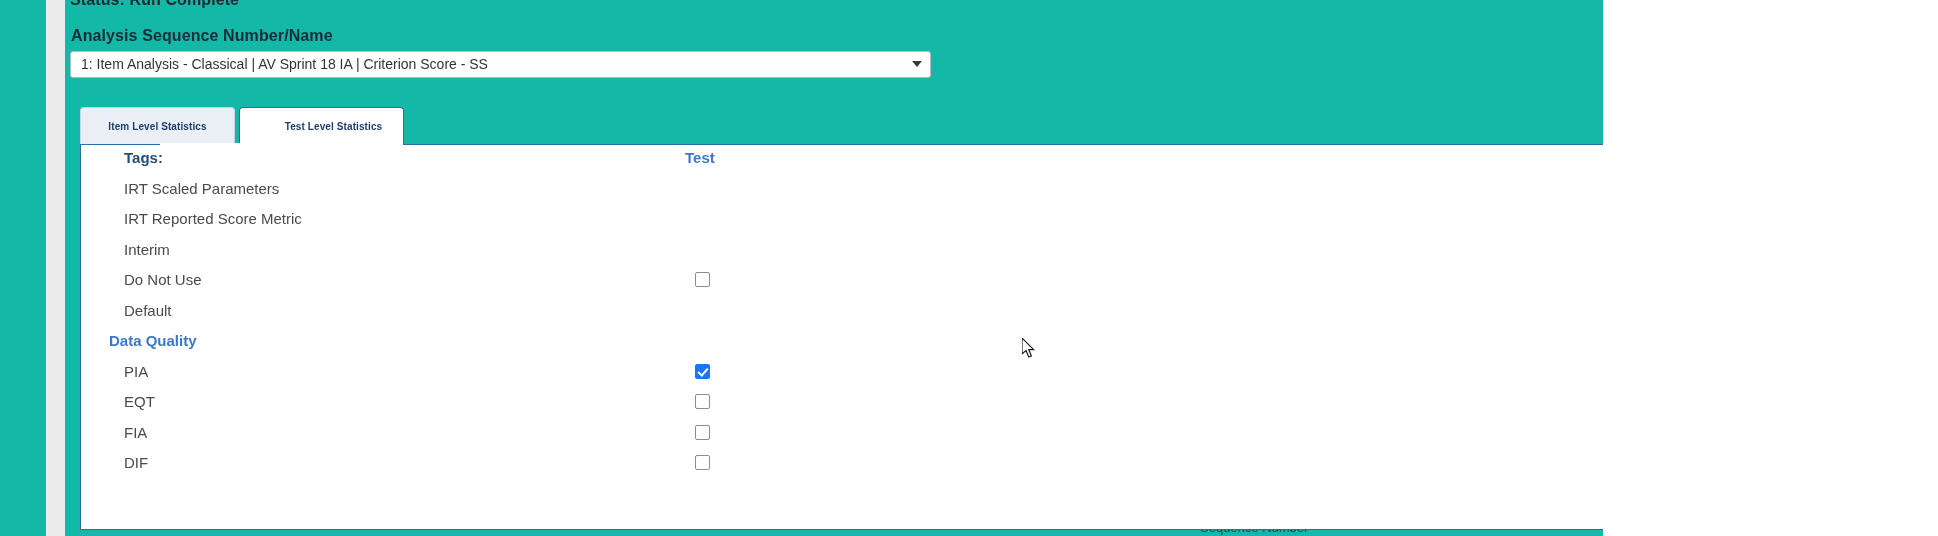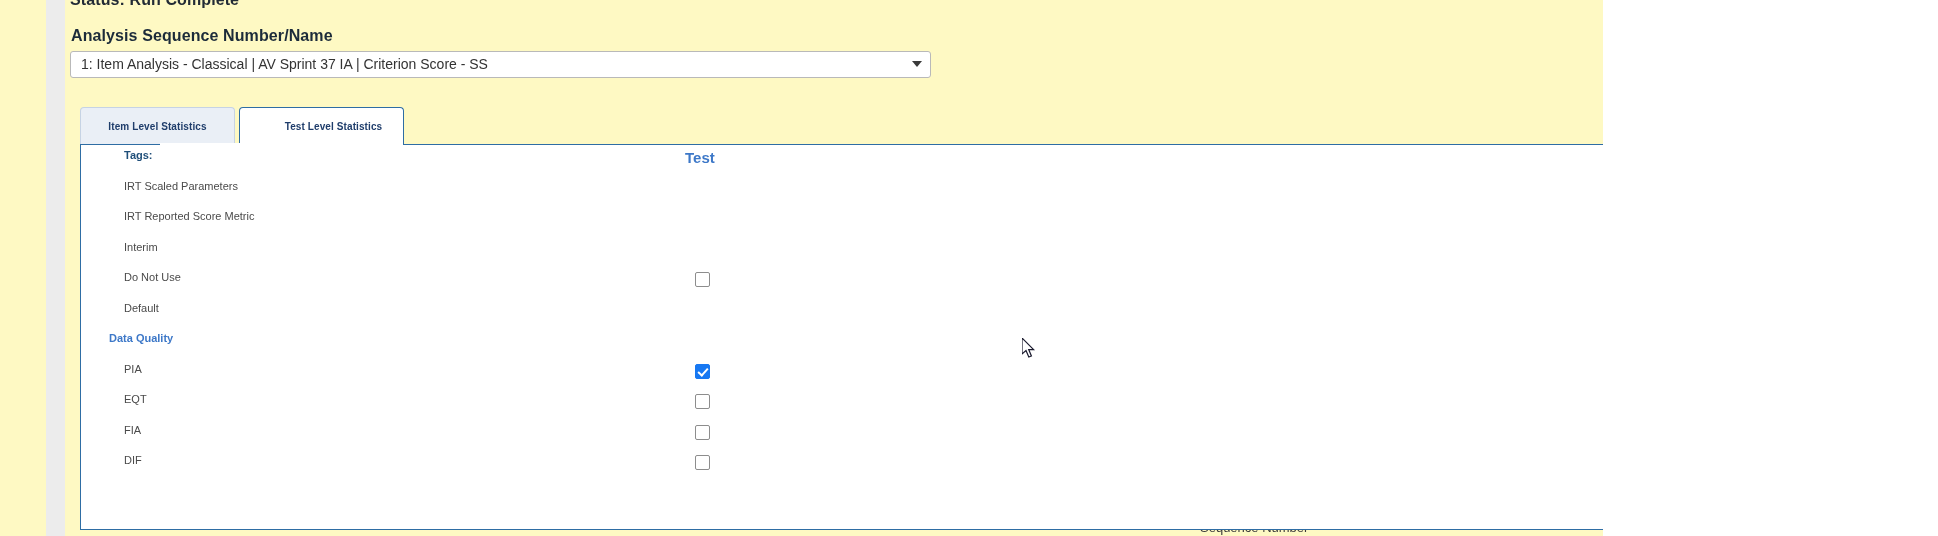--- a/index.html
+++ b/index.html
@@ -5,21 +5,21 @@
   html, body {
     margin: 0;
     padding: 0;
     background: #ffffff;
     font-family: "Liberation Sans", sans-serif;
   }
   #screen {
     position: relative;
     width: 1603px;
     height: 536px;
-    background: #fef9c3;
+    background: #14b8a6;
     overflow: hidden;
   }
 
   
   .left-gutter {
     position: absolute;
     left: 46px;
     top: 0;
     width: 19px;
     height: 536px;
@@ -165,21 +165,21 @@
   }
 
   .row {
     position: relative;
     height: 30.5px;
     width: 100%;
   }
   .row .rlabel {
     position: absolute;
     top: 4px;
-    font-size: 11px;
+    font-size: 15px;
     white-space: nowrap;
   }
 
   
   .row.tags .rlabel {
     left: 43px;
     font-weight: bold;
     color: #1f4e79;
   }
   .row.group .rlabel {
@@ -338,21 +338,21 @@
 
   <div class="left-gutter"></div>
 
   <div class="status-clip">
     <div class="status-text">Status: Run Complete</div>
   </div>
 
   <div class="field-label">Analysis Sequence Number/Name</div>
 
   <div class="select-box">
-    <div class="select-value">1: Item Analysis - Classical | AV Sprint 37 IA | Criterion Score - SS</div>
+    <div class="select-value">1: Item Analysis - Classical | AV Sprint 18 IA | Criterion Score - SS</div>
     <div class="select-arrow"></div>
   </div>
 
   <div class="tabs">
     <div class="tab inactive">Item Level Statistics</div>
     <div class="tab active">Test Level Statistics</div>
   </div>
 
   <div class="panel">
     <div class="panel-body">

